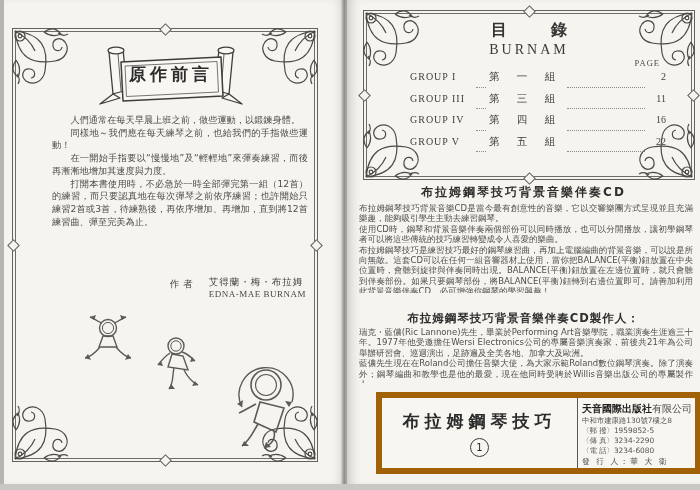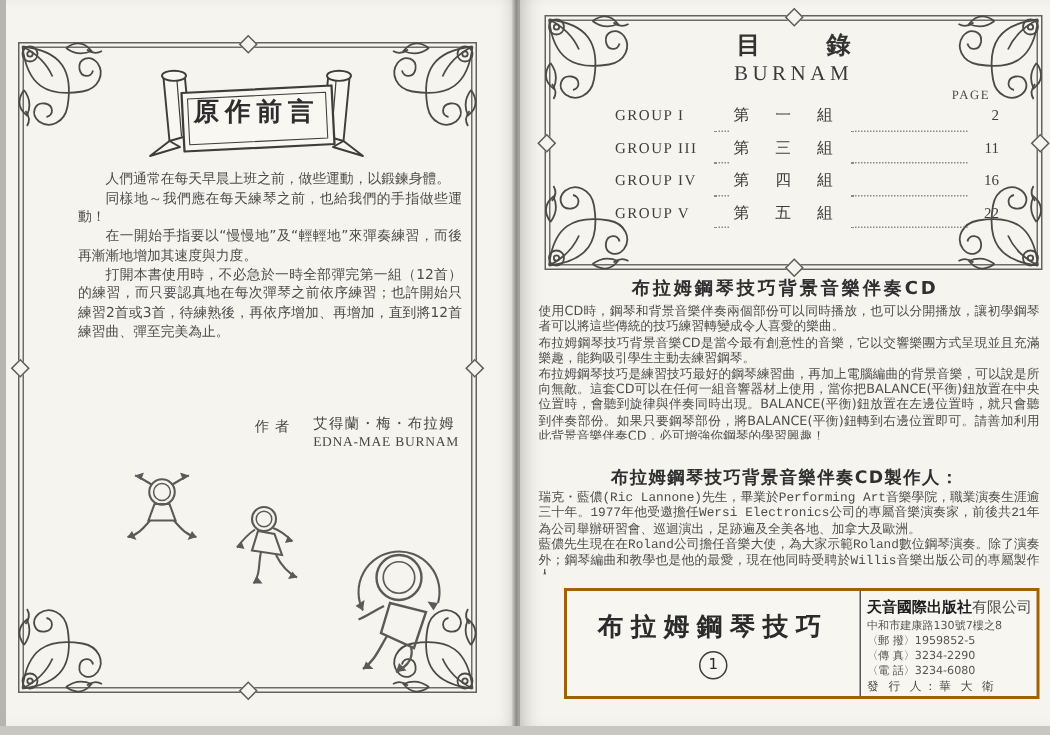--- a/index.html
+++ b/index.html
@@ -63,25 +63,25 @@
   .idx-num{font-family:"Liberation Serif","DejaVu Serif",serif;font-size:10px;width:16px;text-align:right;color:#3e3e3e;}
 
   .cd-heading{position:absolute;left:0;right:0;top:184px;text-align:center;
     font-size:12px;font-weight:bold;letter-spacing:2px;color:#2f2f2f;white-space:nowrap;overflow:hidden;}
   .cd-body{position:absolute;left:12px;right:7px;top:203px;height:90px;overflow:hidden;
     font-size:8.5px;line-height:10.4px;text-align:justify;color:#4e4e4e;}
   .cd-body p{margin:0;}
   .producer-heading{position:absolute;left:0;right:0;top:311px;text-align:center;
     font-size:11.5px;font-weight:bold;letter-spacing:1px;color:#2f2f2f;white-space:nowrap;overflow:hidden;}
   .producer-body{position:absolute;left:12px;right:7px;top:327px;height:56px;overflow:hidden;
-    font-size:8.5px;line-height:10.4px;text-align:justify;color:#4e4e4e;font-family:Liberation Mono, monospace;}
+    font-size:8.5px;line-height:10.4px;text-align:justify;color:#4e4e4e;}
   .producer-body p{margin:0;}
 
   .footer-box{position:absolute;left:29px;top:392px;width:313px;height:70px;
-    border:2px solid #a16207;display:flex;background:#f8f6f1;}
+    border:6px solid #a16207;display:flex;background:#f8f6f1;}
   .fb-left{width:195px;border-right:1px solid #57565a;display:flex;flex-direction:column;
     align-items:center;justify-content:center;gap:5px;}
   .fb-title{font-size:17px;font-weight:bold;letter-spacing:5px;color:#2b2b2b;white-space:nowrap;}
   .fb-volume{width:17px;height:17px;border:1.4px solid #3c3c3c;border-radius:50%;
     display:flex;align-items:center;justify-content:center;font-size:10px;color:#2b2b2b;}
   .fb-right{flex:1;padding:4px 3px 2px 4px;display:flex;flex-direction:column;justify-content:space-between;}
   .pub-name{font-size:10px;color:#4a4a4a;white-space:nowrap;letter-spacing:0;}
   .pub-name b{color:#1f1f1f;}
   .pub-line{font-size:7.4px;color:#555;white-space:nowrap;letter-spacing:0;}
   .pub-issuer{font-size:7.8px;letter-spacing:2px;color:#4a4a4a;white-space:nowrap;}
@@ -272,22 +272,22 @@
           <span class="leader-s"></span>
           <span class="idx-zh">第 五 組</span>
           <span class="leader"></span>
           <span class="idx-num">22</span>
         </div>
       </div>
     </div>
 
     <div class="cd-heading">布拉姆鋼琴技巧背景音樂伴奏CD</div>
     <div class="cd-body">
+      <p>布拉姆鋼琴技巧背景音樂CD是當今最有創意性的音樂，它以交響樂團方式呈現並且充滿樂趣，能夠吸引學生主動去練習鋼琴。</p>
       <p>使用CD時，鋼琴和背景音樂伴奏兩個部份可以同時播放，也可以分開播放，讓初學鋼琴者可以將這些傳統的技巧練習轉變成令人喜愛的樂曲。</p>
-      <p>布拉姆鋼琴技巧背景音樂CD是當今最有創意性的音樂，它以交響樂團方式呈現並且充滿樂趣，能夠吸引學生主動去練習鋼琴。</p>
       <p>布拉姆鋼琴技巧是練習技巧最好的鋼琴練習曲，再加上電腦編曲的背景音樂，可以說是所向無敵。這套CD可以在任何一組音響器材上使用，當你把BALANCE(平衡)鈕放置在中央位置時，會聽到旋律與伴奏同時出現。BALANCE(平衡)鈕放置在左邊位置時，就只會聽到伴奏部份。如果只要鋼琴部份，將BALANCE(平衡)鈕轉到右邊位置即可。請善加利用此背景音樂伴奏CD，必可增強你鋼琴的學習興趣！</p>
     </div>
 
     <div class="producer-heading">布拉姆鋼琴技巧背景音樂伴奏CD製作人：</div>
     <div class="producer-body">
       <p>瑞克・藍儂(Ric Lannone)先生，畢業於Performing Art音樂學院，職業演奏生涯逾三十年。1977年他受邀擔任Wersi Electronics公司的專屬音樂演奏家，前後共21年為公司舉辦研習會、巡迴演出，足跡遍及全美各地、加拿大及歐洲。</p>
       <p>藍儂先生現在在Roland公司擔任音樂大使，為大家示範Roland數位鋼琴演奏。除了演奏外；鋼琴編曲和教學也是他的最愛，現在他同時受聘於Willis音樂出版公司的專屬製作人。</p>
     </div>
 
     <div class="footer-box">

